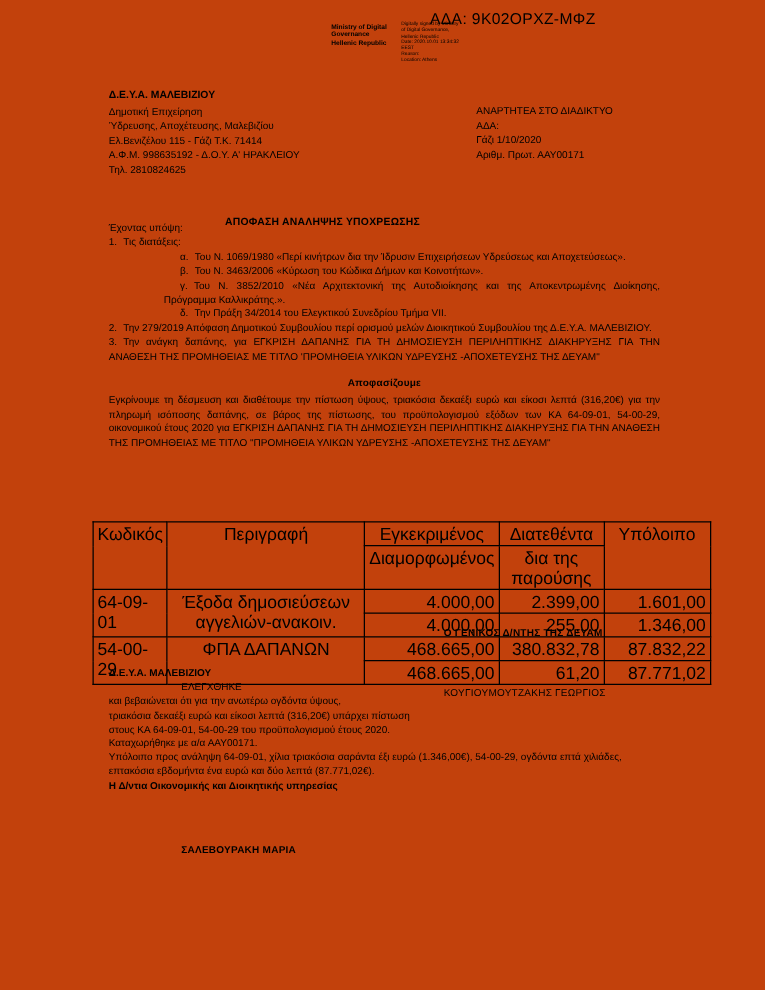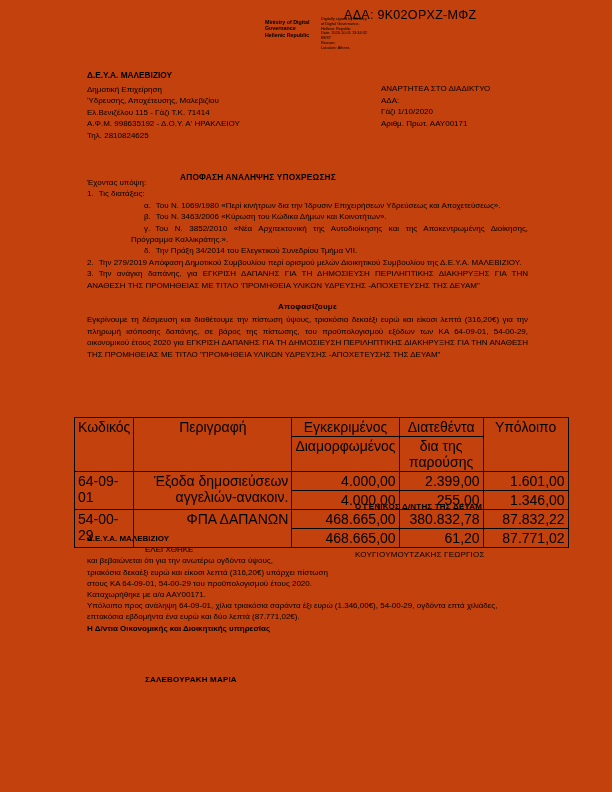--- a/index.html
+++ b/index.html
@@ -23,21 +23,21 @@
   .body-block { position:absolute; left:87px; top:177px; width:441px; line-height:11.4px; }
   .jst { text-align:justify; }
   .sub { text-indent:13px;margin-left:44px; }
   .num { margin-right:5px; }
   .decide-head { text-align:center; font-weight:bold; margin-top:10px; margin-bottom:2px; letter-spacing:0.2px; }
   
   .budget-table { position:absolute; left:74px; top:417px; border-collapse:collapse; table-layout:fixed; font-size:14px; }
   .budget-table td { border:1px solid #000; padding:1px 3px; overflow:hidden; }
   .budget-table td.hc { text-align:center; vertical-align:top; }
   .budget-table td.code { vertical-align:top; text-align:left; }
-  .budget-table td.desc { vertical-align:top; text-align:right; }
+  .budget-table td.desc { vertical-align:top; text-align:center; }
   .budget-table td.amt { text-align:right; vertical-align:middle; height:13px; }
   
   .gd-title { position:absolute; left:355px; top:502px; font-weight:bold; letter-spacing:0.2px; }
   .bottom-block { position:absolute; left:87px; top:533px; width:441px; line-height:11.2px; }
   .gd-name { position:absolute; left:268px; top:16px; font-weight:normal; letter-spacing:0.2px; white-space:nowrap; }
   .indent58 { padding-left:58px; }
   .sal-name { position:absolute; left:58px; top:141px; font-weight:bold; letter-spacing:0.2px; }
   .rel { position:relative; }
 </style>
 </head>

